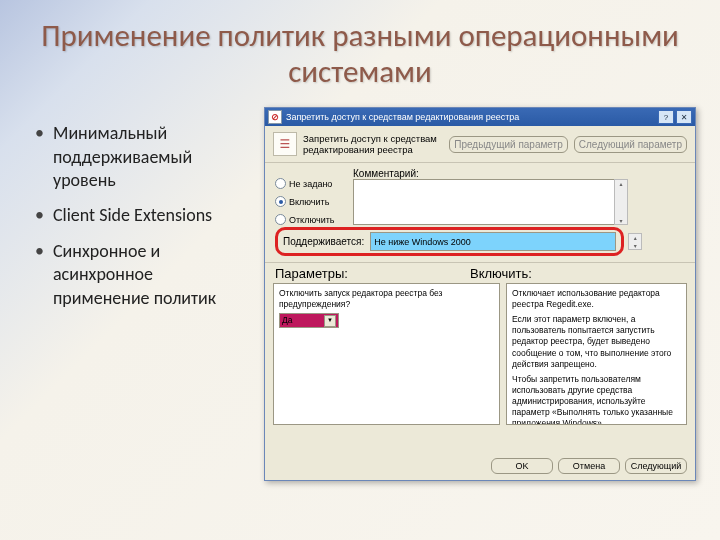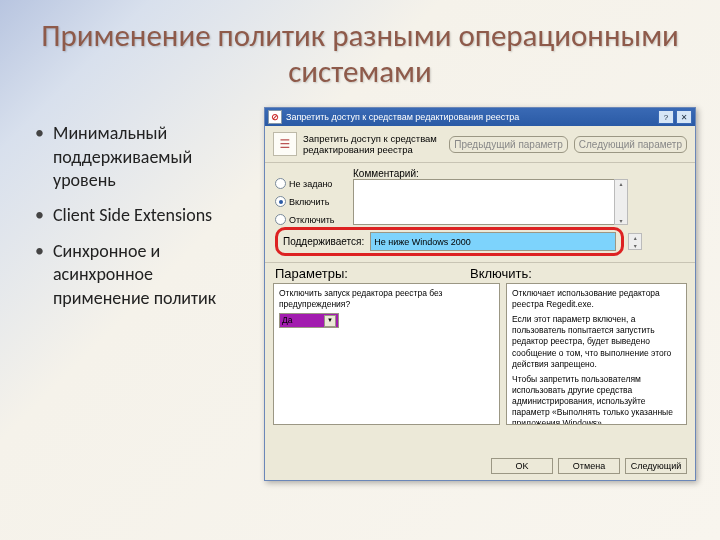--- a/index.html
+++ b/index.html
@@ -39,25 +39,25 @@
   .hlbox{border:3px solid #d22;border-radius:10px;padding:2px 5px;display:flex;align-items:center;gap:6px}
   .supbox{width:238px;height:15px;background:#7dd3fc;border:1px solid #9b9784;padding:1px 3px;font-size:9px;display:flex;align-items:center}
   .vscroll{width:12px;height:15px;background:#eee;border:1px solid #bbb;margin-left:-1px;display:flex;flex-direction:column;justify-content:space-between;align-items:center;font-size:6px;color:#666}
 
   .secthdr{display:flex;padding:3px 10px 2px 10px;font-size:13px}
   .secthdr .c1{width:195px}
   .panels{display:flex;gap:6px;padding:0 8px}
   .panel{background:#fff;border:1px solid #9b9784;height:142px;padding:4px 5px;font-size:8.5px;line-height:1.3;overflow:hidden;box-sizing:border-box}
   .panel.left{width:227px}
   .panel.right{flex:1}
-  .dropdown{margin-top:3px;width:54px;height:13px;border:1px solid #9b9784;background:#a21caf;display:flex;align-items:center;justify-content:space-between;padding:0 2px;font-size:8.5px}
+  .dropdown{margin-top:3px;width:54px;height:13px;border:1px solid #9b9784;background:#be185d;display:flex;align-items:center;justify-content:space-between;padding:0 2px;font-size:8.5px}
   .dropdown .dd{width:10px;height:10px;background:#ece9d8;border:1px solid #9b9784;display:flex;align-items:center;justify-content:center;font-size:6px}
 
   .btnbar{position:absolute;right:8px;bottom:6px;display:flex;gap:5px}
-  .btn{background:#ece9d8;border:1px solid #9b9784;padding:2px 0;font-size:9px;border-radius:0;width:60px;text-align:center}
+  .btn{background:#ece9d8;border:1px solid #9b9784;padding:2px 0;font-size:9px;border-radius:6px;width:60px;text-align:center}
 </style>
 </head>
 <body>
 
 <div class="slide">
   <h1 class="title">Применение политик разными операционными системами</h1>
 
   <div class="body">
     <div class="bullets">
       <ul>

